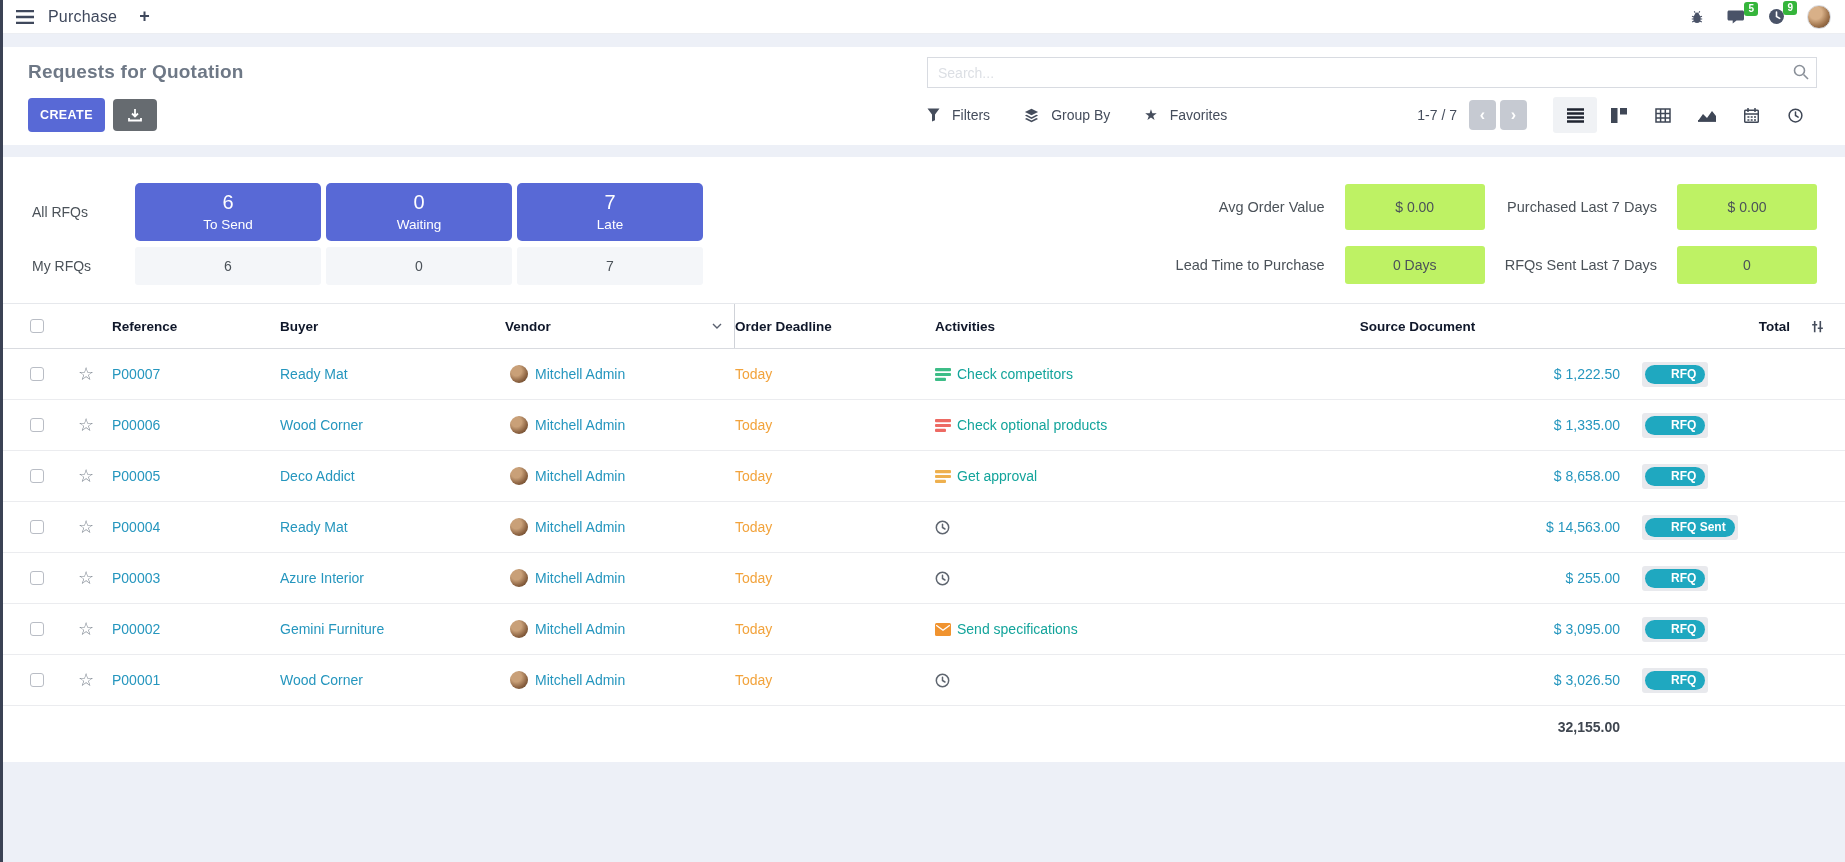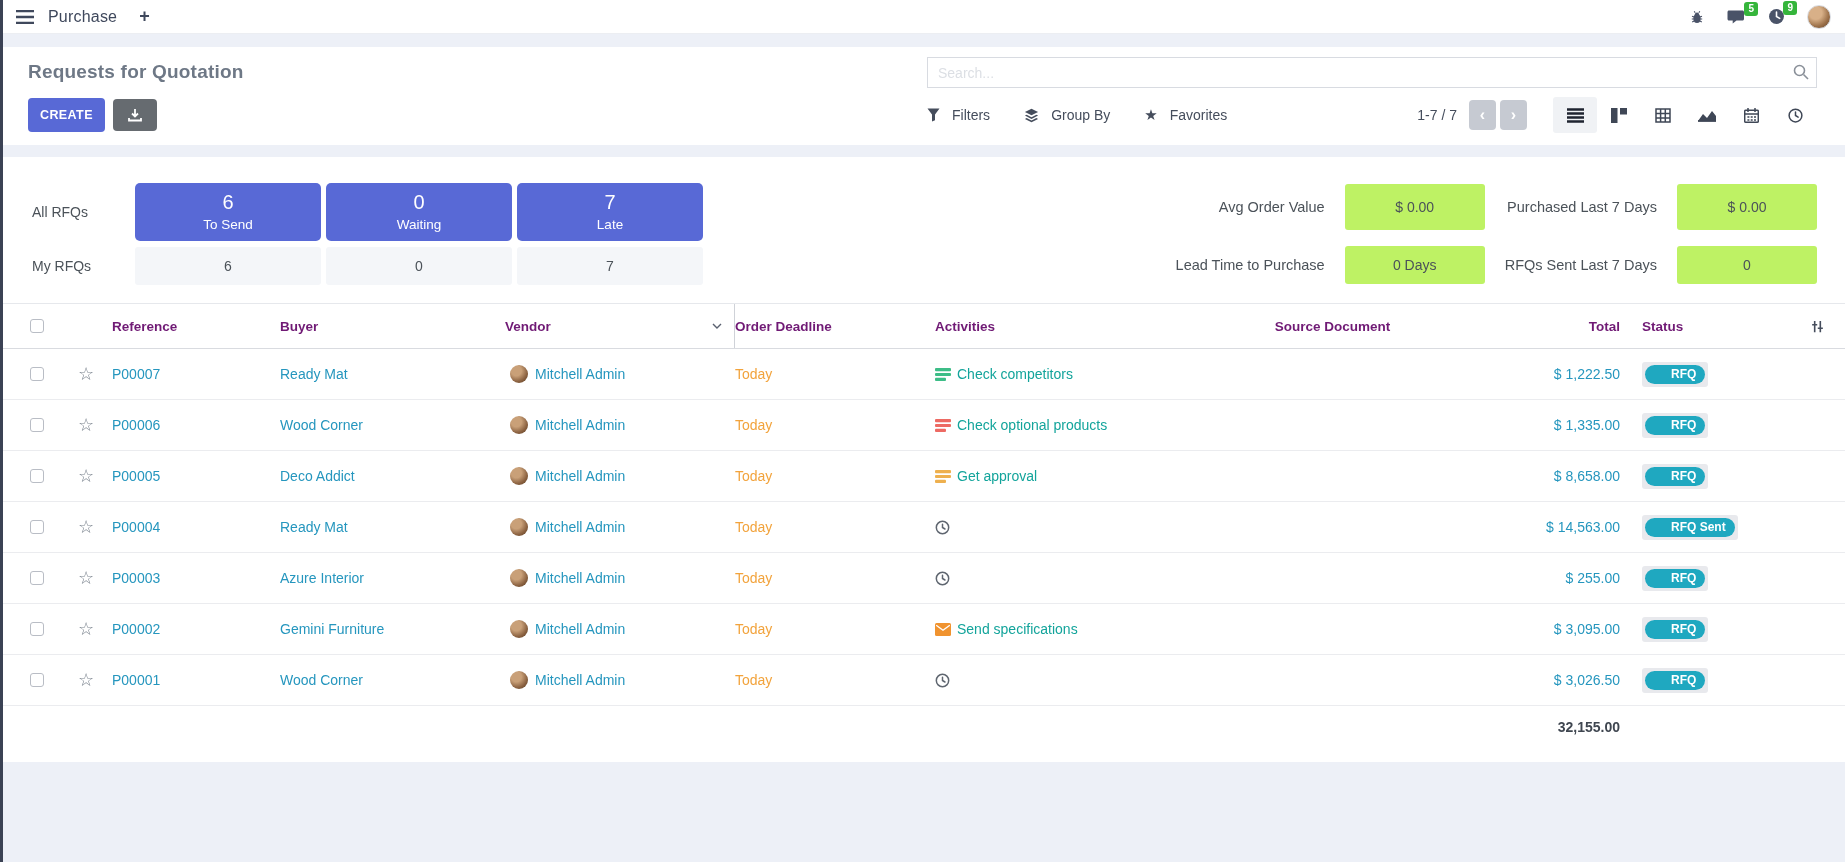--- a/index.html
+++ b/index.html
@@ -96,21 +96,21 @@
   .c-star { width:52px; justify-content:center; }
   .c-ref { width:168px; }
   .c-vendor { width:230px; position:relative; }
   .c-buyer { width:225px; gap:7px; }
   .c-deadline { width:200px; }
   .c-act { width:300px; gap:6px; }
   .c-src { flex:1; justify-content:center; }
   .c-total { width:190px; justify-content:flex-end; }
   .c-status { width:170px; padding-left:22px; }
   .c-gear { width:55px; justify-content:center; }
-  .th { color:#701a75; font-weight:bold; font-size:13.5px; }
+  .th { color:#0f172a; font-weight:bold; font-size:13.5px; }
   .thead-row .c-vendor { border-right:1px solid #cfd2d8; }
   .sort-chevron { position:absolute; right:12px; }
   .cbx { width:14px; height:14px; border:1px solid #b9bdc5; border-radius:3px; background:#fff; display:inline-block; }
   .star { font-size:18px; color:#7d8590; line-height:1; }
   .lnk { color:#2596be; text-decoration:none; }
   .today { color:#f2a33c; }
   .act-label { color:#13a49b; text-decoration:none; }
   .badge-wrap { background:#e8e9ed; border-radius:3px; padding:3px 3px; display:inline-flex; }
   .badge {
     background:#1fa8c0; color:#fff; font-size:12px; font-weight:bold;
@@ -300,21 +300,20 @@
         <span class="sort-chevron">
           <svg width="10" height="6" viewBox="0 0 10 6">
               <path d="M1 1l4 4 4-4" fill="none" stroke="#5a6170" stroke-width="1.4"></path>
             </svg>
         </span>
       </div>
       <div class="c c-deadline th">Order Deadline</div>
       <div class="c c-act th">Activities</div>
       <div class="c c-src th">Source Document</div>
       <div class="c c-total th">Total</div>
-      <div class="c c-status th">Status</div>
       <div class="c c-gear">
         <span>
           <svg width="15" height="15" viewBox="0 0 16 16">
               <path d="M5 2v12M11 2v12" stroke="#454d5c" stroke-width="1.7"></path>
               <path d="M2.3 6.2h5.4M8.3 9.8h5.4" stroke="#454d5c" stroke-width="1.7"></path>
             </svg>
         </span>
       </div>
     </div>
 

